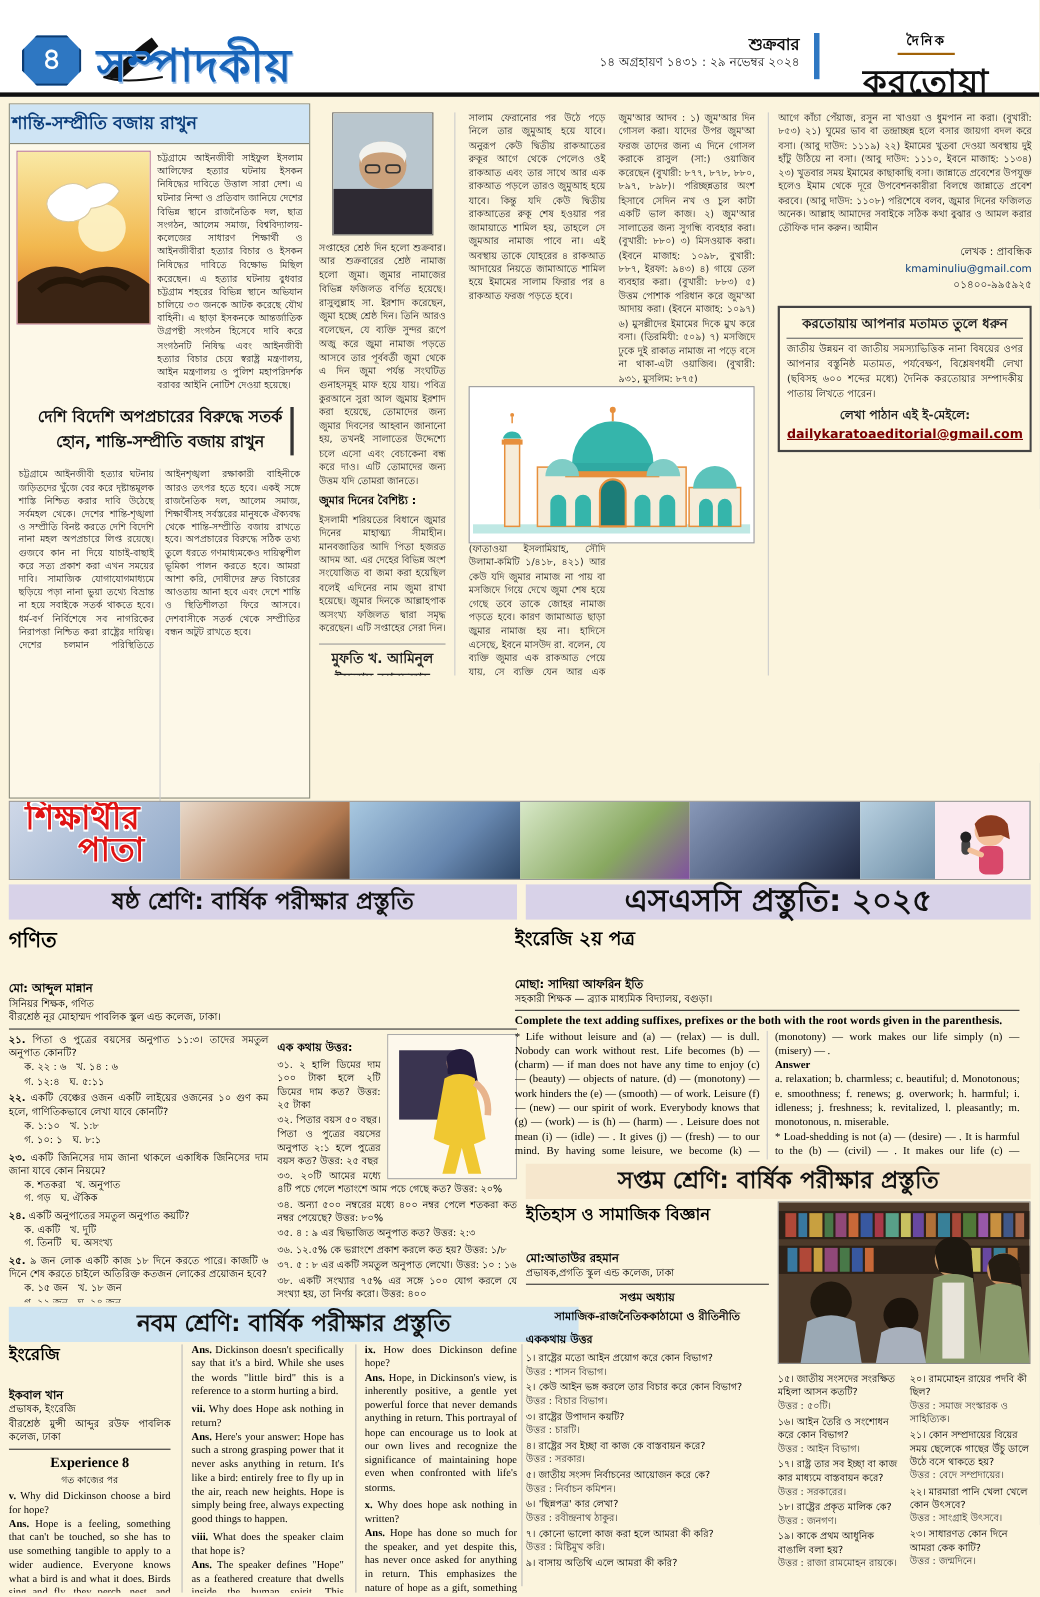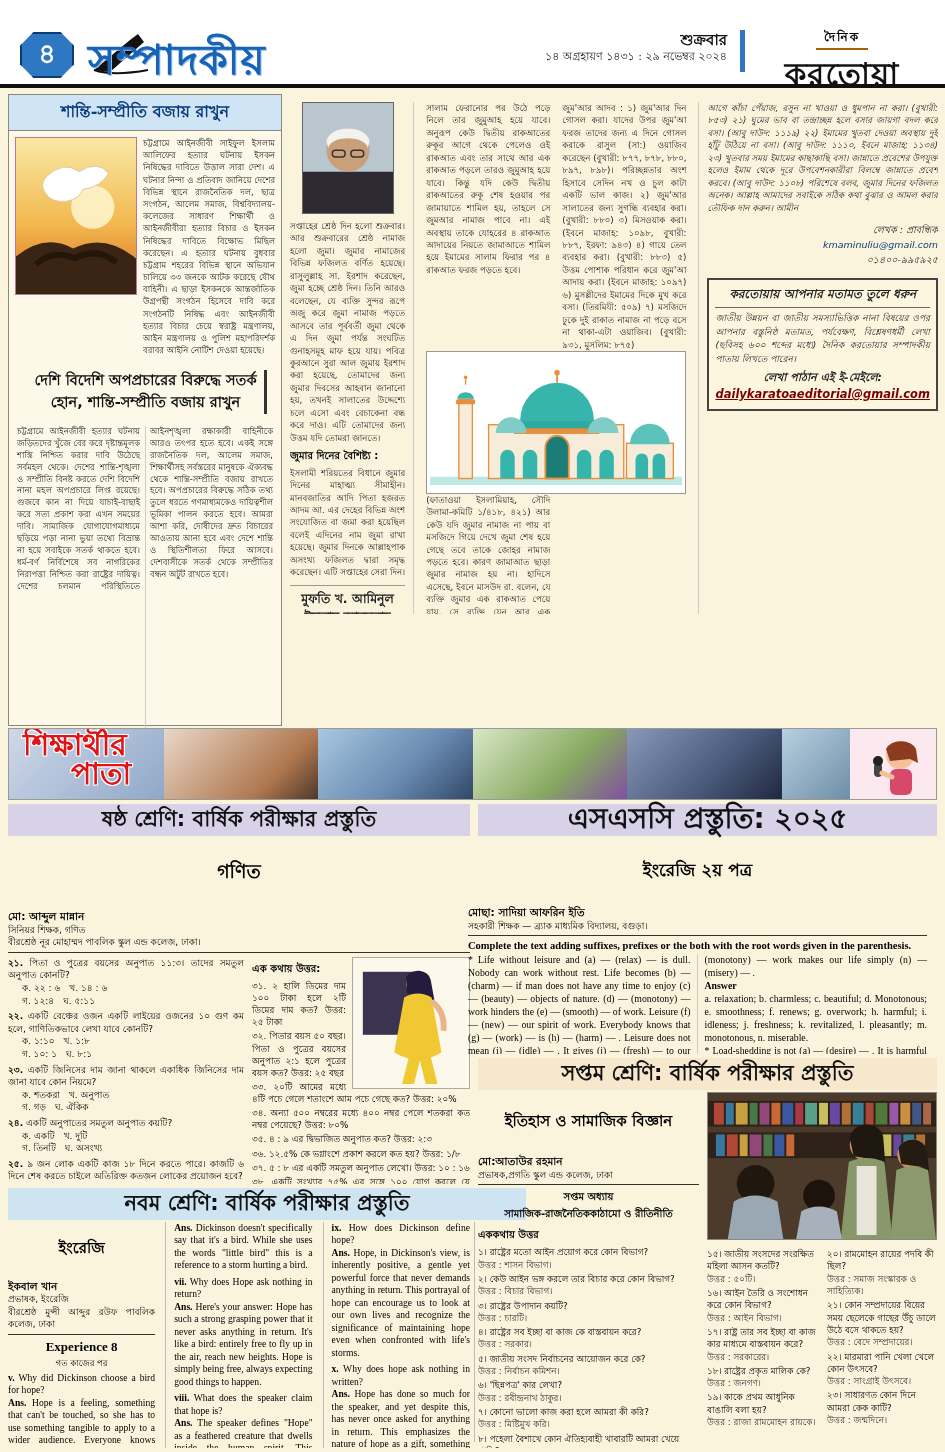--- a/index.html
+++ b/index.html
@@ -16,39 +16,39 @@
   .date-block { position:absolute; right:218px; top:30px; text-align:right; line-height:1.35; }
   .date-block .wd { font-weight:bold; font-size:15px; color:#111; }
   .date-block .dt { font-size:11px; color:#222; }
   .mast-sep { position:absolute; right:200px; top:30px; width:5px; height:42px; background:#2e77c2; }
   .masthead { position:absolute; right:18px; top:26px; width:170px; text-align:center; }
   .masthead .small { font-size:12px; font-weight:bold; letter-spacing:2px; border-bottom:2px solid #a16207; display:inline-block; padding:0 8px; }
   .masthead .big { font-size:31px; font-weight:900; color:#111; letter-spacing:1px; }
 
   
   .left-art { position:absolute; left:8px; top:94px; width:274px; height:632px; border:1px solid #8a8a7a; background:#fdf8e8; }
-  .left-art .ttl { background:#cfe4f4; color:#0a3c7a; font-weight:900; font-size:16px; text-align:center; padding:4px 2px; border-bottom:1px solid #8a8a7a; }
+  .left-art .ttl { background:#cfe4f4; color:#0a3c7a; font-weight:900; font-size:16px; padding:4px 2px; border-bottom:1px solid #8a8a7a; }
   .left-art .top { display:flex; gap:6px; padding:6px; }
   .dove-img { width:122px; height:158px; flex:none; border:1px solid #b79; }
   .left-side-text { font-size:8.4px; line-height:1.45; text-align:justify; color:#222; }
   .pullq { margin:8px 14px 6px 10px; padding-left:8px; border-right:3px solid #333; font-size:14.5px; font-weight:bold; text-align:center; color:#111; line-height:1.5; }
   .left-body { padding:6px 8px; font-size:8.4px; line-height:1.42; text-align:justify; column-count:2; column-gap:10px; column-rule:1px solid #ccc; height:368px; overflow:hidden; color:#222; }
 
   
   .main-art { position:absolute; left:290px; top:92px; width:648px; height:634px; }
   .headline { font-size:43px; font-weight:900; color:#000; text-align:center; line-height:1.15; }
   .ma-grid { display:grid; grid-template-columns:1fr 1fr 1fr 1fr; grid-template-rows:auto auto 1fr; column-gap:12px; margin-top:10px; height:512px; overflow:hidden; }
   .ma-col { font-size:8.6px; line-height:1.45; text-align:justify; color:#222; }
   .ma-c1 { grid-column:1; grid-row:1/4; border-right:1px solid #ccc; padding-right:8px; }
   .ma-c2 { grid-column:2; grid-row:1; }
   .ma-c3 { grid-column:3; grid-row:1; }
   .ma-mosque { grid-column:2/4; grid-row:2; border:1px solid #999; background:#fff; padding:3px; }
   .ma-c2b { grid-column:2; grid-row:3; }
   .ma-c3b { grid-column:3; grid-row:3; }
-  .ma-c4 { grid-column:4; grid-row:1/4; border-left:1px solid #ccc; padding-left:8px;font-style:italic; }
+  .ma-c4 { grid-column:4; grid-row:1/4; border-left:1px solid #ccc; padding-left:8px; }
   .author-photo { width:92px; height:112px; border:1px solid #666; margin:0 auto 6px auto; display:block; }
   .ma-sub { font-weight:900; font-size:10px; margin:5px 0 3px 0; color:#000; }
   .ma-byline-sub { font-weight:900; font-size:12.5px; text-align:center; margin:6px 0 4px 0; border-top:1px solid #999; padding-top:4px; }
   .writer-note { text-align:right; font-size:9.5px; margin-top:8px; line-height:1.6; }
   .writer-note a { color:#0a3c7a; text-decoration:none; }
   .opinion-box { border:2px solid #444; background:#fdf6df; margin-top:10px; padding:6px; }
   .opinion-box .ob-t { font-weight:900; font-size:12px; text-align:center; border-bottom:1px solid #666; padding-bottom:4px; margin-bottom:4px; }
   .opinion-box .ob-b { font-size:9px; line-height:1.5; text-align:justify; }
   .opinion-box .ob-c { font-weight:bold; font-size:11px; text-align:center; margin-top:4px; }
   .opinion-box .ob-e { font-weight:bold; font-size:11.5px; text-align:center; color:#7a0000; }
@@ -63,21 +63,21 @@
 
   
   .sec-hdr { position:absolute; height:32px; display:flex; align-items:center; justify-content:center; font-weight:900; font-size:21px; color:#111; }
   .sh-c6 { left:8px; top:804px; width:462px; background:#d8d2e8; }
   .sh-ssc { left:478px; top:804px; width:459px; background:#d8d2e8; font-size:28px; }
   .sh-c7 { left:478px; top:1058px; width:459px; background:#f6e7cd; }
   .sh-c9 { left:8px; top:1188px; width:518px; background:#cfe4f1; }
 
   
   .c6 { position:absolute; left:8px; top:840px; width:462px; height:344px; overflow:hidden; }
-  .subj-h { text-align:center; font-weight:900; font-size:19px;margin-top:17px; }
+  .subj-h { text-align:left; font-weight:900; font-size:19px; }
   .byline { font-size:9px; line-height:1.4; border-bottom:1px solid #333; padding-bottom:3px; margin:20px 0 4px 0; }
   .byline .nm { font-weight:900; font-size:10.5px; }
   .chap { text-align:center; font-weight:bold; font-size:10px; margin-bottom:4px; }
   .c6-cols { display:flex; gap:8px; }
   .c6-l { width:52%; }
   .c6-r { width:48%; }
   .mcq { font-size:9px; line-height:1.4; margin-bottom:3px; text-align:justify; }
   .mcq .opts { white-space:pre-line; padding-left:14px; }
   .oneword-h { font-weight:900; font-size:10px; margin:4px 0 2px 0; }
   .ow { font-size:8.8px; line-height:1.38; margin-bottom:2px; text-align:justify; }
@@ -383,24 +383,20 @@
           <div class="qa7">
             <div>৬।  'ছিন্নপত্র' কার লেখা?</div>
             <div class="a">উত্তর : রবীন্দ্রনাথ ঠাকুর।</div>
           </div>
 
           <div class="qa7">
             <div>৭।  কোনো ভালো কাজ করা হলে আমরা কী করি?</div>
             <div class="a">উত্তর : মিষ্টিমুখ করি।</div>
           </div>
 
-          <div class="qa7">
-            <div>৮।  পহেলা বৈশাখে কোন ঐতিহ্যবাহী খাবারটি আমরা খেয়ে থাকি?</div>
-            <div class="a">উত্তর : পান্তা ইলিশ।</div>
-          </div>
 
           <div class="qa7">
             <div>৯।  বাসায় অতিথি এলে আমরা কী করি?</div>
           </div>
 
         </div>
     </div>
     <div class="c7-r">
       <svg class="c7-photo" viewBox="0 0 230 148" preserveAspectRatio="none">
         <rect width="230" height="148" fill="#4c3a2a"></rect>

